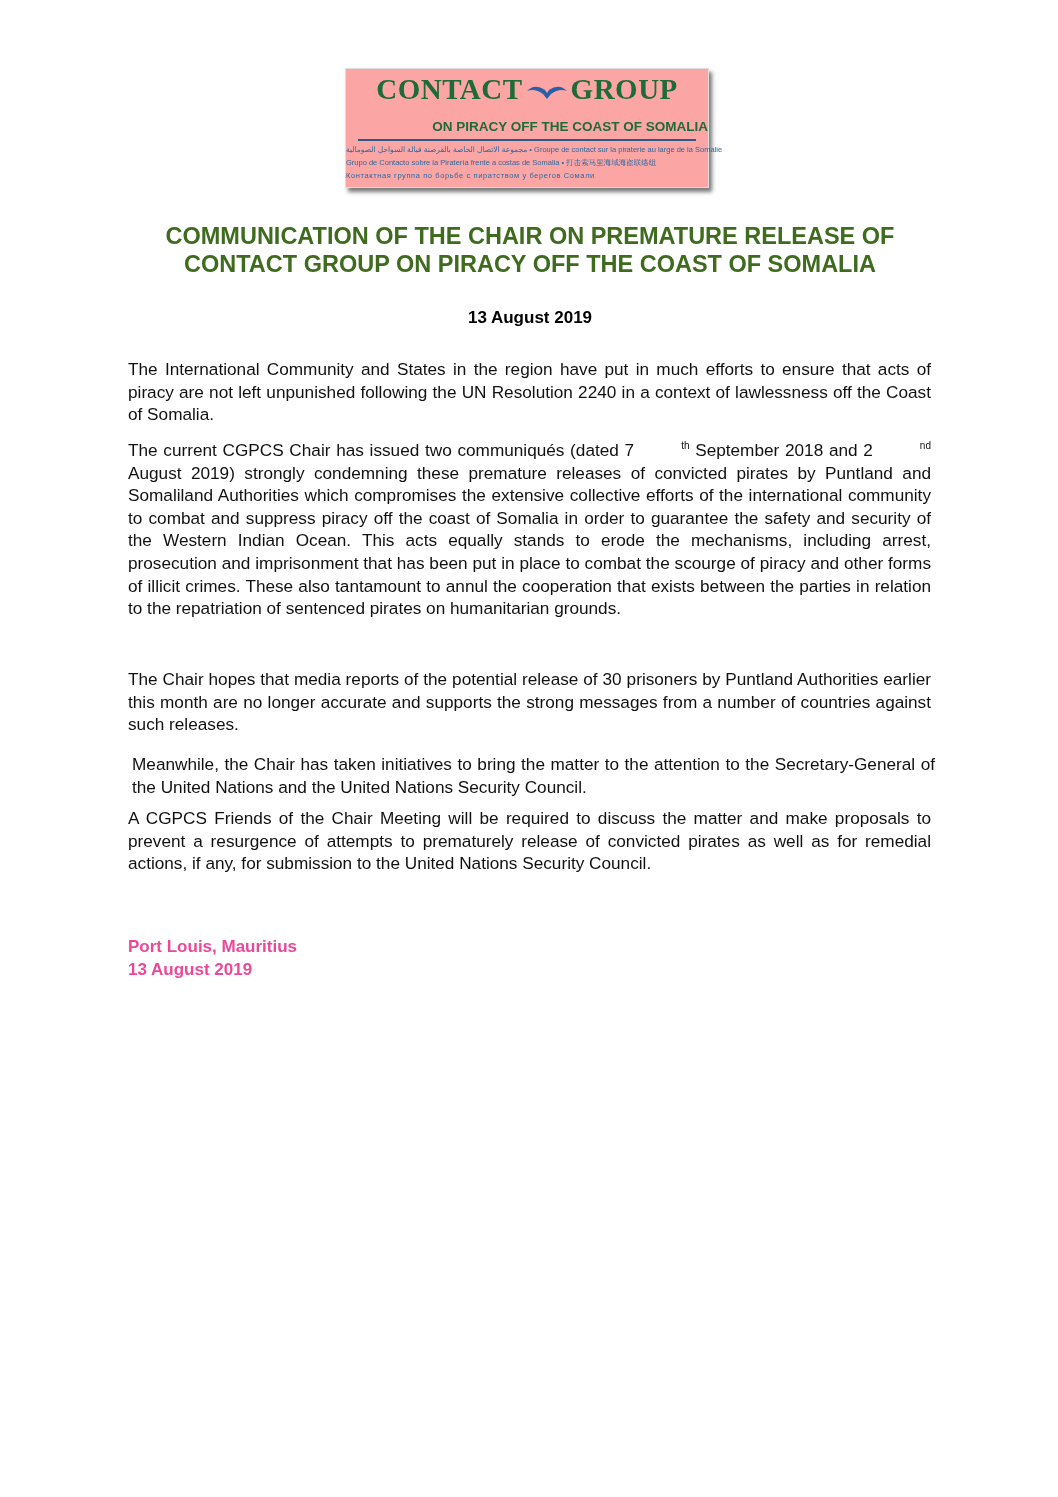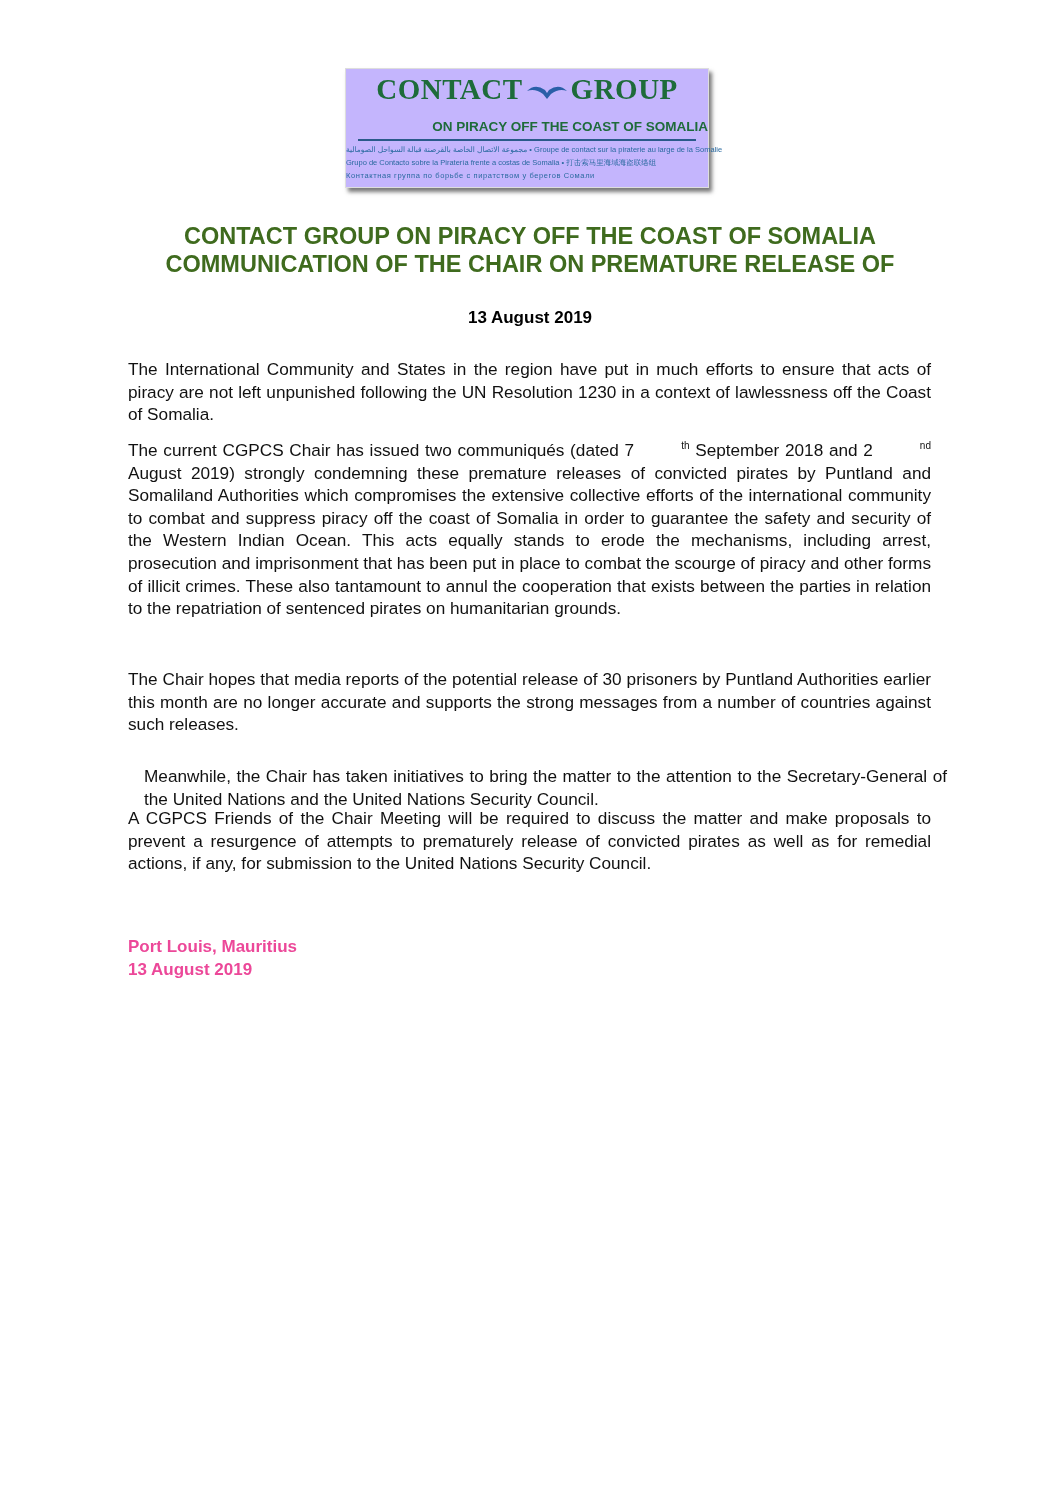--- a/index.html
+++ b/index.html
@@ -1,19 +1,19 @@
 <!DOCTYPE html>
 <html><head>
 <meta charset="utf-8">
 <style>
   html, body { margin: 0; padding: 0; background: #ffffff; }
   body { width: 1058px; height: 1497px; position: relative; overflow: hidden;
          font-family: "Liberation Sans", sans-serif; color: #111; }
   .logo { position: absolute; left: 345px; top: 68px; width: 362px; height: 118px;
-          background: #c4b5fd; box-shadow: 3px 4px 4px #7a7a7a; border: 1px solid #ddd; }
+          background: #fca5a5; box-shadow: 3px 4px 4px #7a7a7a; border: 1px solid #ddd; }
   .logo-title { position: absolute; left: 0; right: 0; top: 4px; text-align: center;
           font-family: "Liberation Serif", serif; font-weight: bold; font-size: 29px;
           color: #1e6b3a; letter-spacing: 0.5px; white-space: nowrap; }
   .logo-bird { display: inline-block; width: 44px; height: 22px; vertical-align: middle; margin: 0 2px; }
   .logo-sub { position: absolute; left: 0; right: 0; top: 50px; text-align: right;
           font-family: Liberation Sans, sans-serif; font-weight: bold; font-size: 13.5px;
           color: #1e6b3a; white-space: nowrap; }
   .logo-rule { position: absolute; left: 12px; right: 12px; top: 70px; height: 1.5px; background: #2a5a8a; }
   .logo-line { position: absolute; left: 0; right: 12px; text-align: left; font-size: 7.5px;
           color: #2a6aa0; white-space: nowrap; }
@@ -40,25 +40,25 @@
       </svg><span>GROUP</span>
   </div>
   <div class="logo-sub">ON PIRACY OFF THE COAST OF SOMALIA</div>
   <div class="logo-rule"></div>
   <div class="logo-line l1">مجموعة الاتصال الخاصة بالقرصنة قبالة السواحل الصومالية • Groupe de contact sur la piraterie au large de la Somalie</div>
   <div class="logo-line l2">Grupo de Contacto sobre la Piratería frente a costas de Somalia • 打击索马里海域海盗联络组</div>
   <div class="logo-line l3">Контактная группа по борьбе с пиратством у берегов Сомали</div>
 </div>
 
 <div class="title">
+  <div>COMMUNICATION OF THE CHAIR ON PREMATURE RELEASE OF</div>
   <div>CONTACT GROUP ON PIRACY OFF THE COAST OF SOMALIA</div>
-  <div>COMMUNICATION OF THE CHAIR ON PREMATURE RELEASE OF</div>
 </div>
 <div class="date">13 August 2019</div>
 
-<p class="para p1" style="margin:0">The International Community and States in the region have put in much efforts to ensure that acts of piracy are not left unpunished following the UN Resolution 1230 in a context of lawlessness off the Coast of Somalia.</p>
+<p class="para p1" style="margin:0">The International Community and States in the region have put in much efforts to ensure that acts of piracy are not left unpunished following the UN Resolution 2240 in a context of lawlessness off the Coast of Somalia.</p>
 <p class="para p2" style="margin:0"><span>The current CGPCS Chair has issued two communiqués (dated 7</span><sup>th</sup><span> September 2018 and 2</span><sup>nd</sup><span> August 2019) strongly condemning these premature releases of convicted pirates by Puntland and Somaliland Authorities which compromises the extensive collective efforts of the international community to combat and suppress piracy off the coast of Somalia in order to guarantee the safety and security of the Western Indian Ocean. This acts equally stands to erode the mechanisms, including arrest, prosecution and imprisonment that has been put in place to combat the scourge of piracy and other forms of illicit crimes. These also tantamount to annul the cooperation that exists between the parties in relation to the repatriation of sentenced pirates on humanitarian grounds.</span></p>
 <p class="para p3" style="margin:0">The Chair hopes that media reports of the potential release of 30 prisoners by Puntland Authorities earlier this month are no longer accurate and supports the strong messages from a number of countries against such releases.</p>
-<p class="para p4" style="margin:16px">Meanwhile, the Chair has taken initiatives to bring the matter to the attention to the Secretary-General of the United Nations and the United Nations Security Council.</p>
+<p class="para p4" style="margin:4px">Meanwhile, the Chair has taken initiatives to bring the matter to the attention to the Secretary-General of the United Nations and the United Nations Security Council.</p>
 <p class="para p5" style="margin:0">A CGPCS Friends of the Chair Meeting will be required to discuss the matter and make proposals to prevent a resurgence of attempts to prematurely release of convicted pirates as well as for remedial actions, if any, for submission to the United Nations Security Council.</p>
 
 <div class="sign s1">Port Louis, Mauritius</div>
 <div class="sign s2">13 August 2019</div>
 
 </body></html>

